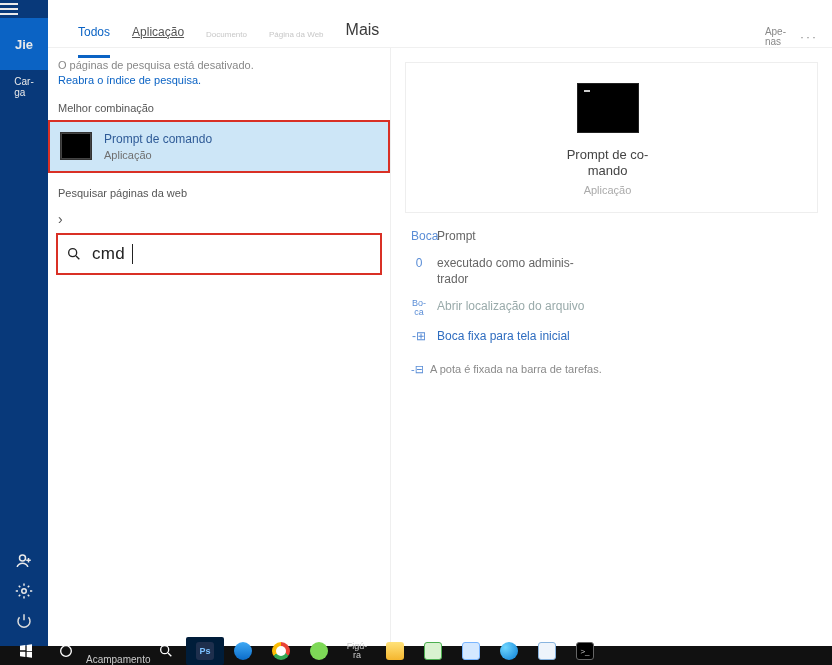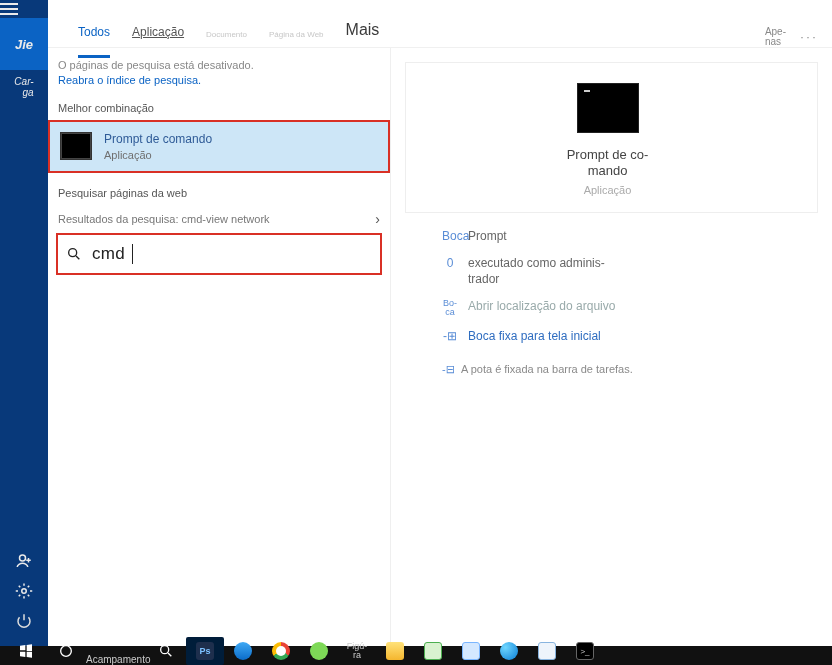--- a/index.html
+++ b/index.html
@@ -32,24 +32,23 @@
     color: #eaeaea;
     font-size: 10px;
     position: relative;
   }
   .rail .rail-item {
     display: flex;
     flex-direction: column;
     align-items: center;
     justify-content: center;
     padding: 6px 2px;
-    text-align: right;
+    text-align: left;
     gap: 2px;
     cursor: pointer;
-    font-style: italic;
   }
   .rail .rail-user {
     background: #0b63c4;
     height: 52px;
     font-weight: 600;
     font-size: 13px;
     margin-top: 0;
   }
   .rail .spacer { flex:1; }
   .rail svg, .rail .hamburger { width:18px; height:18px; stroke:#eaeaea; fill:none; stroke-width:2; }
@@ -170,21 +169,21 @@
     width:62px;height:50px;background:#000;border:1px solid #222;margin-bottom:14px;
     position:relative;
   }
   .app-tile::after{
     content:"";position:absolute;left:6px;top:6px;width:6px;height:2px;background:#ccc;
   }
   .preview-name{color:#444;font-size:13px;line-height:1.25;}
   .preview-type{color:#aaa;font-size:11px;margin-top:4px;}
   .actions{
     display:flex;flex-direction:column;gap:12px;padding:6px 6px;
-    font-size:12px;color:#2f6dc0;margin-left:31px;
+    font-size:12px;color:#2f6dc0;
   }
   .action{display:flex;align-items:flex-start;gap:10px;cursor:pointer;}
   .action .ico{width:16px;text-align:center;color:#5a8dd6;font-size:12px;flex-shrink:0;}
   .action .txt{line-height:1.3;}
   .hint{color:#8a8a8a;font-size:11px;margin-top:6px;}
 
   
   .taskbar{
     height:19px;background:#111;display:flex;align-items:flex-end;
     padding:0 6px;color:#ddd;
@@ -292,21 +291,20 @@
           <div class="section-head">Melhor combinação</div>
           <div class="best-match">
             <div class="thumb"></div>
             <div>
               <div class="name">Prompt de comando</div>
               <div class="type">Aplicação</div>
             </div>
           </div>
           <div class="web-section-title">Pesquisar páginas da web</div>
           <div class="web-row">
-            <span>Resultados da pesquisa: cmd-view network</span>
             <span class="chev">›</span>
           </div>
 
           <div class="search-row">
             <svg class="mag" viewBox="0 0 24 24">
                 <circle cx="10" cy="10" r="6"></circle>
                 <path d="M20 20l-5-5"></path>
               </svg>
             <span class="q">cmd</span>
             <span class="cursor"></span>

